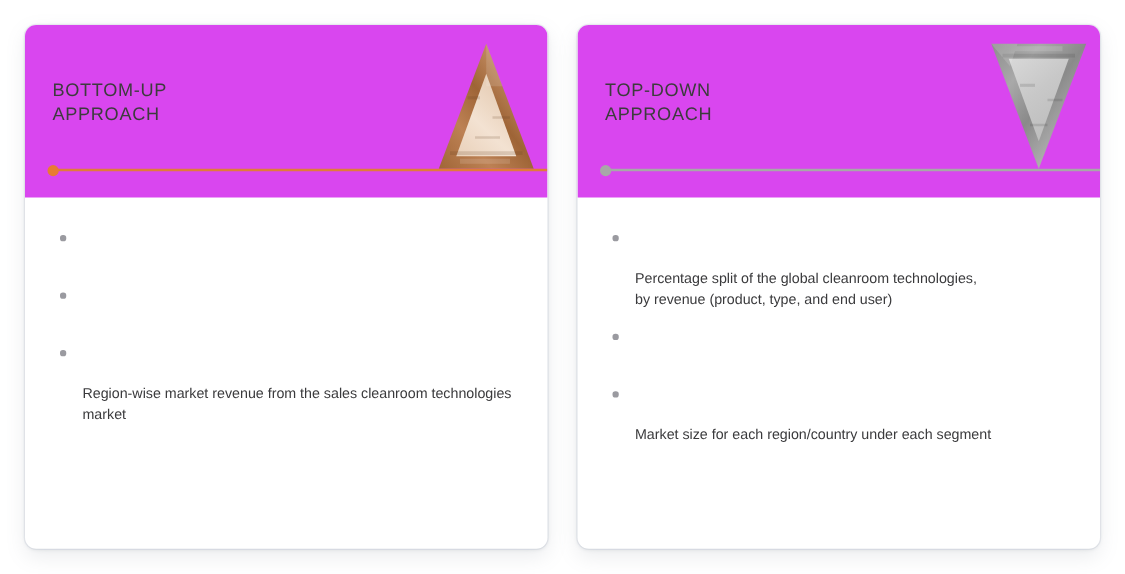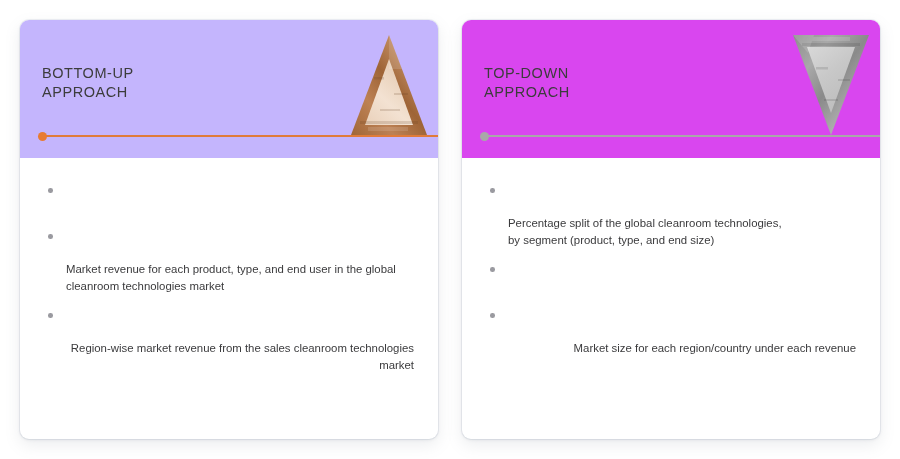--- a/index.html
+++ b/index.html
@@ -37,21 +37,21 @@
     flex-direction: column;
   }
 
   
   .card-header {
     position: relative;
     height: 138px;
     flex: 0 0 138px;
     overflow: hidden;
   }
-  .card--bottomup .card-header { background: #c4b5fd; }
+  .card--bottomup .card-header { background: #d946ef; }
   .card--topdown  .card-header { background: #d946ef; }
 
   .header-title {
     position: absolute;
     left: 22px;
     top: 44px;
     font-size: 14.5px;
     line-height: 19px;
     letter-spacing: 0.55px;
     color: #3c3c3c;
@@ -104,21 +104,21 @@
   }
   .bullets li {
     position: relative;
     padding-left: 22px;
     margin-bottom: 13px;
     font-size: 11.4px;
     line-height: 16.5px;
     color: #3a3a3c;
     white-space: pre-line;
   }
-  .bullets li:last-child { margin-bottom: 0; text-align: right; }
+  .bullets li:last-child { margin-bottom: 0; }
   .bullets li .dot {
     position: absolute;
     left: 4px;
     top: 6px;
     width: 4.6px;
     height: 4.6px;
     border-radius: 50%;
     background: #9a9aa0;
   }
 </style>
@@ -169,21 +169,20 @@
       <div class="knob"></div>
     </div>
 
     <div class="card-body">
       <ul class="bullets">
         <li>
           <span class="dot"></span>
         </li>
         <li>
           <span class="dot"></span>
-          <span>Market revenue for each product, type, and end user in the global cleanroom technologies market</span>
         </li>
         <li>
           <span class="dot"></span>
           <span>Region-wise market revenue from the sales cleanroom technologies market</span>
         </li>
       </ul>
     </div>
   </section>
 
   <section class="card card--topdown">
@@ -226,26 +225,26 @@
 
       <div class="rule"></div>
       <div class="knob"></div>
     </div>
 
     <div class="card-body">
       <ul class="bullets">
         <li>
           <span class="dot"></span>
           <span>Percentage split of the global cleanroom technologies,
-by segment (product, type, and end size)</span>
-        </li>
-        <li>
-          <span class="dot"></span>
-        </li>
-        <li>
-          <span class="dot"></span>
-          <span>Market size for each region/country under each revenue</span>
+by revenue (product, type, and end user)</span>
+        </li>
+        <li>
+          <span class="dot"></span>
+        </li>
+        <li>
+          <span class="dot"></span>
+          <span>Market size for each region/country under each segment</span>
         </li>
       </ul>
     </div>
   </section>
 
 </div>
 
 </body></html>

